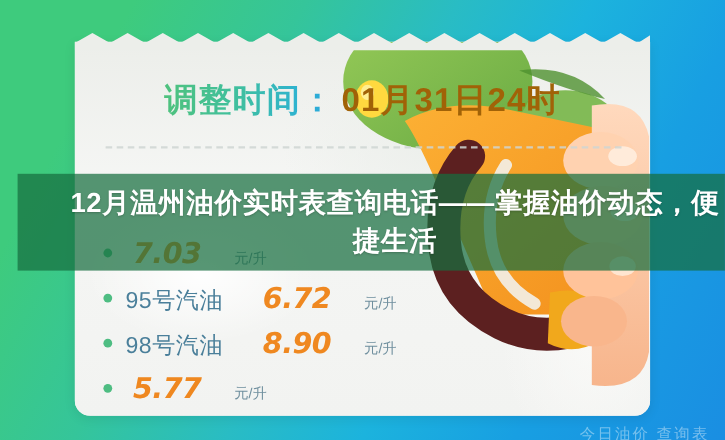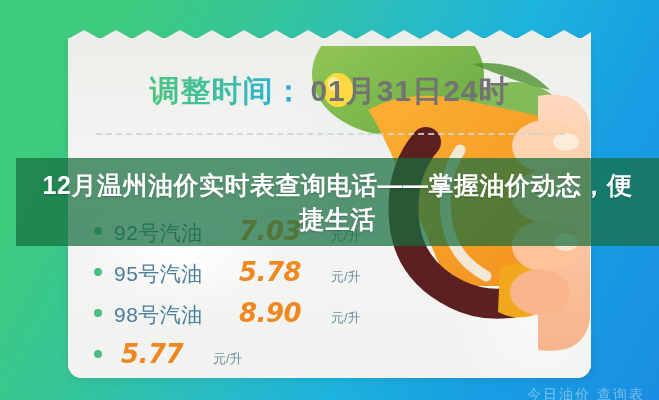--- a/index.html
+++ b/index.html
@@ -88,21 +88,21 @@
   }
   .adjust-label {
     background: linear-gradient(90deg, #4fc27d 0%, #3fbfa0 45%, #2fb3cf 78%, #2aa6dd 100%);
     -webkit-background-clip: text;
     background-clip: text;
     color: transparent;
     margin-top: 48px;
     -webkit-text-fill-color: transparent;
   }
   .adjust-value {
-    color: #737373;
+    color: #a16207;
     font-weight: 600;
     margin-left: 6px;
   }
 
   
   .art { position:absolute; inset:0; z-index:2; pointer-events:none; }
 
   
   .price-list {
     position: absolute;
@@ -155,21 +155,21 @@
   .title-band {
     position: absolute;
     left: 16px;
     right: 0;
     top: 158px;
     height: 88px;
     background: rgba(22, 110, 62, .72);
     z-index: 6;
     display: flex;
     align-items: center;
-    justify-content: center;
+    justify-content: flex-end;
   }
   .title-text {
     width: 600px;
     text-align: center;
     color: #ffffff;
     font-size: 25px;
     font-weight: 700;
     line-height: 1.36;
     letter-spacing: .5px;
     text-shadow: 0 1px 2px rgba(0,0,0,.22);
@@ -239,29 +239,28 @@
     </svg>
 
     <div class="adjust-line">
       <span class="adjust-label">调整时间：</span><span class="adjust-value">01月31日24时</span>
     </div>
 
     <div class="price-list">
 
       <div class="price-row">
         <span class="dot"></span>
-        <span class="fuel-name">92号汽油</span>
         <span class="price-val">7.03</span>
         <span class="unit">元/升</span>
       </div>
 
       <div class="price-row">
         <span class="dot"></span>
         <span class="fuel-name">95号汽油</span>
-        <span class="price-val">5.78</span>
+        <span class="price-val">6.72</span>
         <span class="unit">元/升</span>
       </div>
 
       <div class="price-row">
         <span class="dot"></span>
         <span class="fuel-name">98号汽油</span>
         <span class="price-val">8.90</span>
         <span class="unit">元/升</span>
       </div>
 

